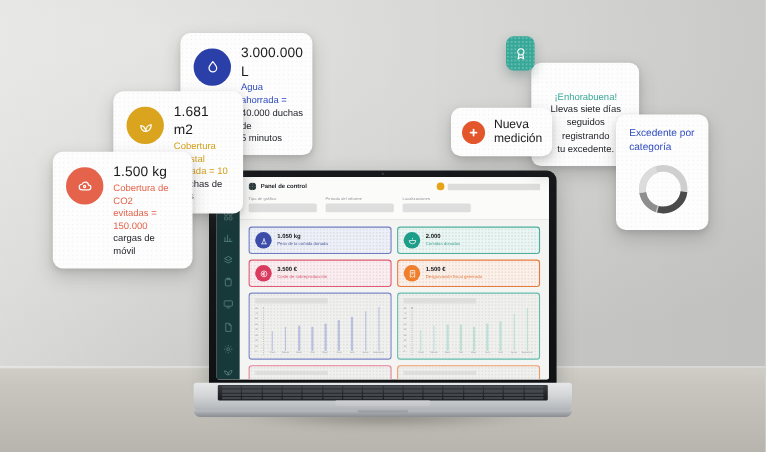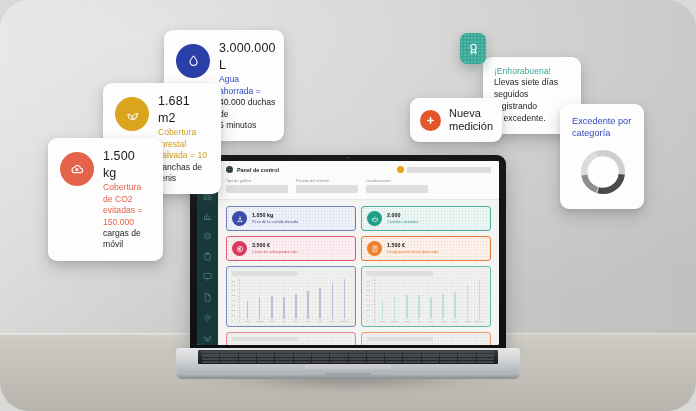--- a/index.html
+++ b/index.html
@@ -2,21 +2,21 @@
 <html><head>
 <meta charset="utf-8">
 <style>
   html,body{margin:0;padding:0;}
   body{
     width:696px;height:411px;overflow:hidden;position:relative;
     font-family:"Liberation Sans", sans-serif;
     background:#d9d9d7;
   }
   
-  .scene{position:absolute;inset:0;overflow:hidden;border-radius:29px;}
+  .scene{position:absolute;inset:0;overflow:hidden;}
   .wall{
     position:absolute;left:0;top:0;width:696px;height:342px;
     background:
       radial-gradient(120% 90% at 20% 10%, #e3e3e1 0%, #dcdcda 35%, #d2d2d0 75%, #cbcbc9 100%);
   }
   .wall:after{
     content:"";position:absolute;inset:0;
     background:linear-gradient(90deg, rgba(255,255,255,.25) 0%, rgba(255,255,255,0) 28%, rgba(0,0,0,.05) 100%);
   }
   .table{
@@ -56,24 +56,24 @@
   .ftitle{font-size:12.5px;color:#1b1b1b;font-weight:400;letter-spacing:.1px;margin-bottom:1px;}
   .fbody{font-size:8.6px;color:#23252b;}
   .fbody .hl{font-weight:400;}
   .hl-blue{color:#2f4bbf;margin-top:16px;}
   .hl-gold{color:#d3a018;}
   .hl-red{color:#e4634a;}
 
   
   #card-water{left:164px;top:30px;width:120px;}
   #card-forest{left:103px;top:83px;width:118px;}
-  #card-co2{left:48px;top:138px;width:115px;}
+  #card-co2{left:48px;top:138px;width:127px;}
 
   #card-congrats{left:483px;top:57px;width:98px;}
-  #card-congrats .fcard-inner{padding:9px 10px 10px 11px;display:block;}
+  #card-congrats .fcard-inner{padding:26px 10px 10px 11px;display:block;text-align:center;}
   .congrats-title{font-size:8.6px;color:#37a898;margin-bottom:1px;}
   .congrats-body{font-size:8.6px;color:#1d1f24;line-height:1.38;}
 
   #badge-award{
     position:absolute;left:460px;top:33px;width:26px;height:31px;border-radius:7px;
     background:#37a898;
     box-shadow:0 5px 11px rgba(40,80,75,.3);
     display:flex;align-items:center;justify-content:center;
   }
   #badge-award .dots{

